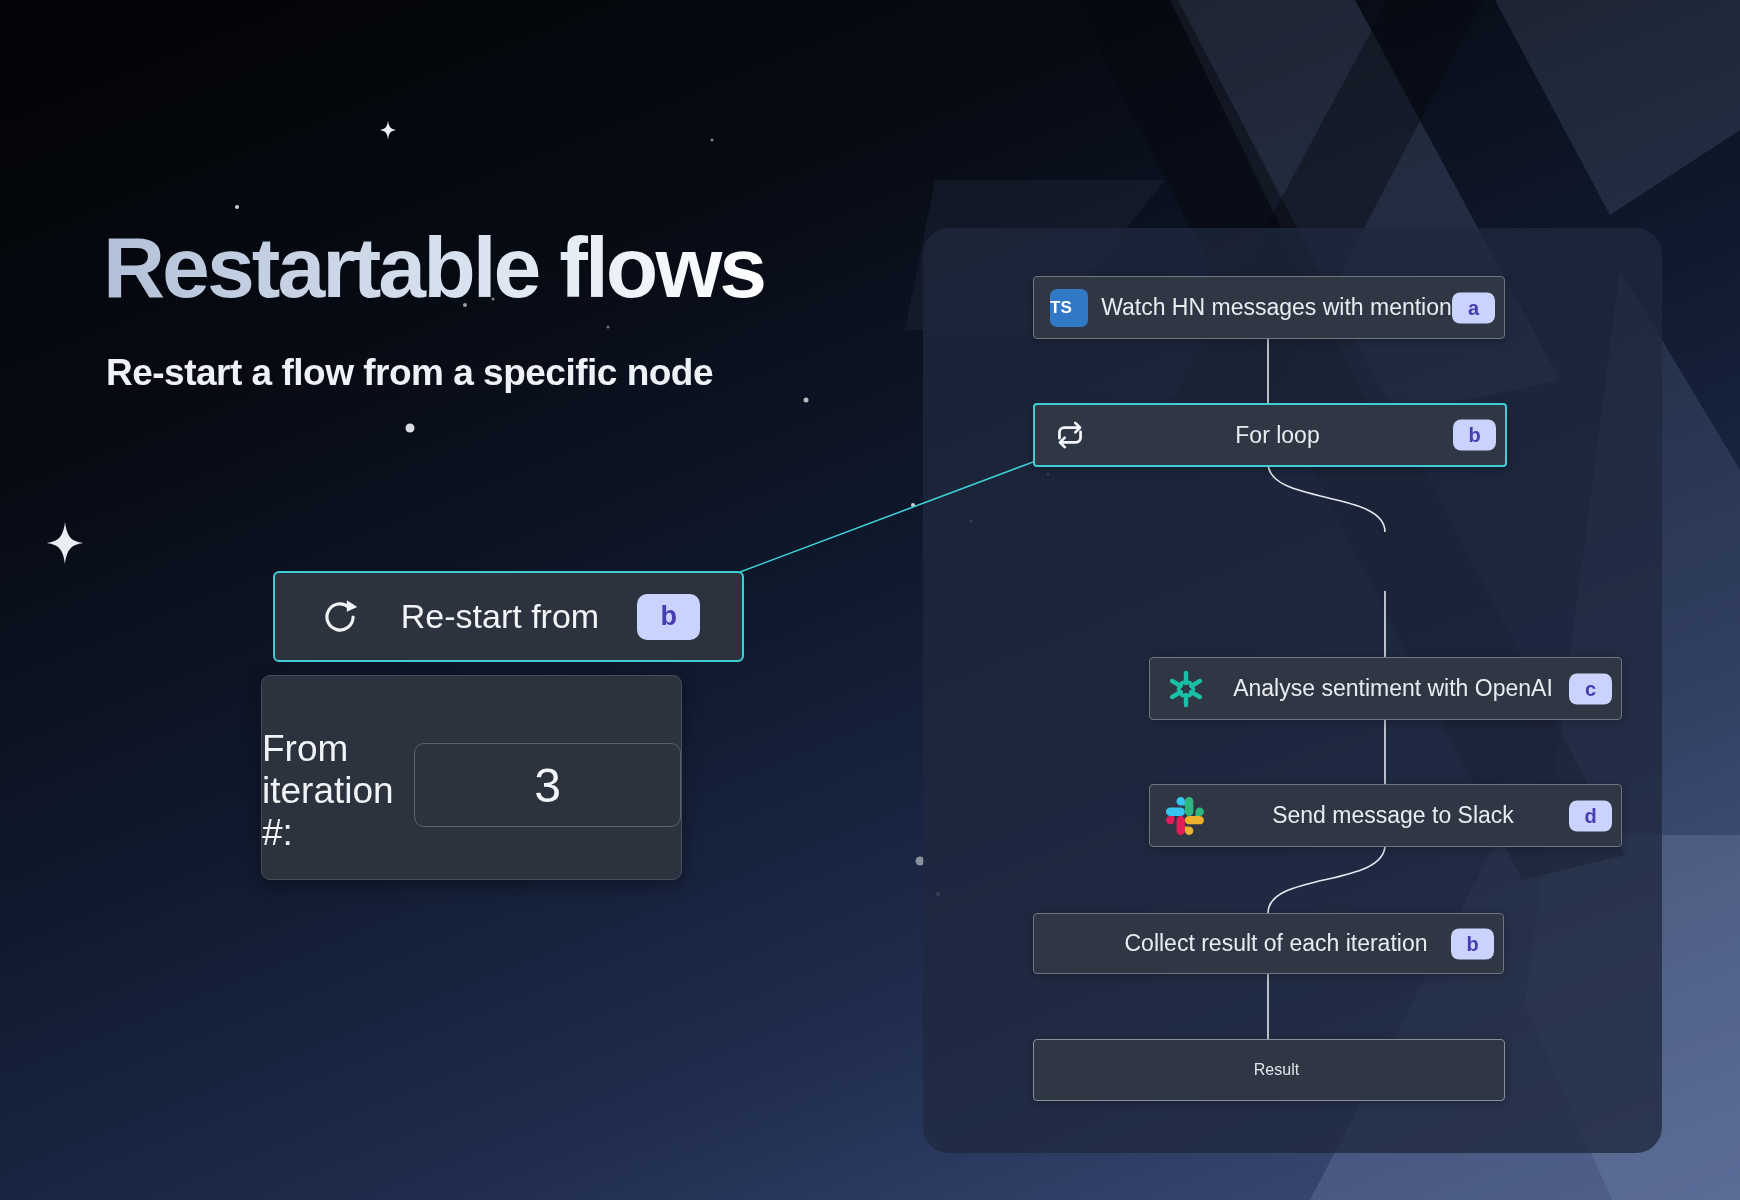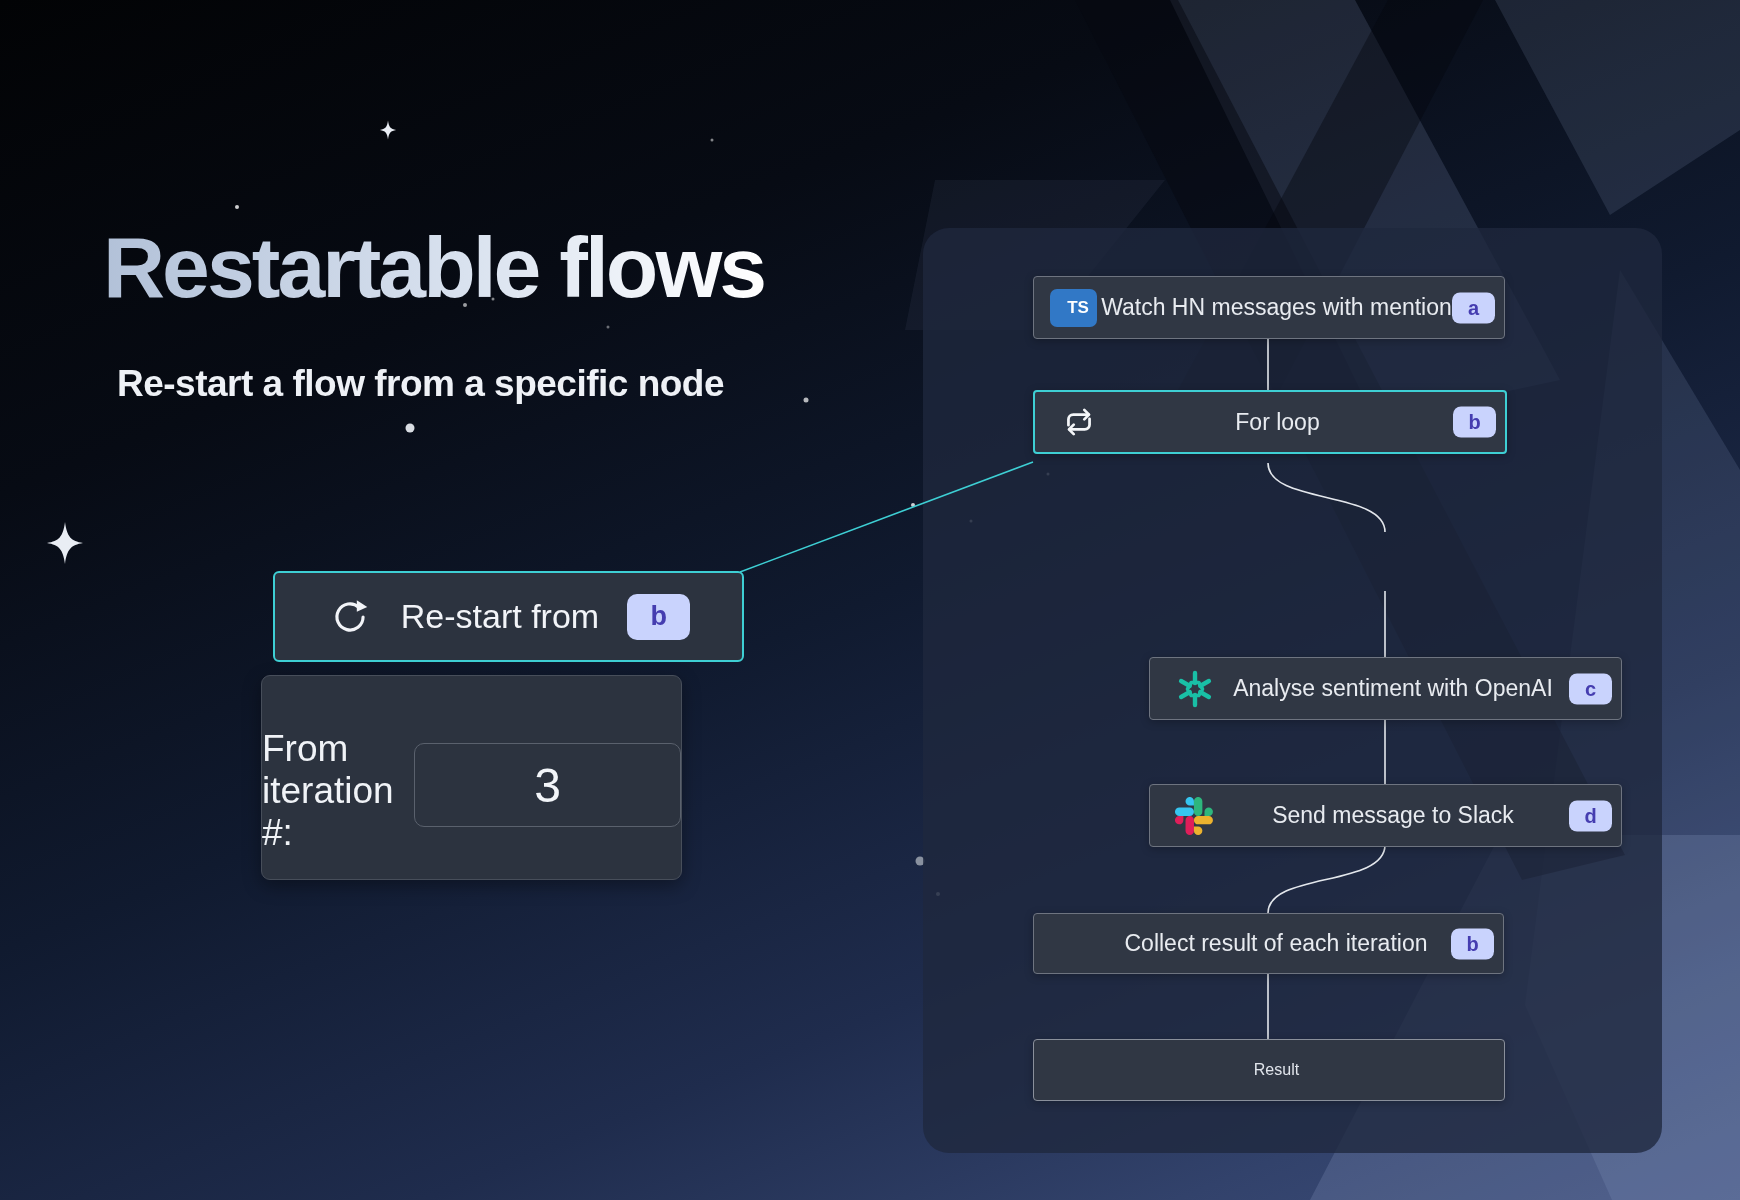--- a/index.html
+++ b/index.html
@@ -9,55 +9,55 @@
     background:linear-gradient(158deg,#020305 0%,#070b14 26%,#101a2f 50%,#1f2c4d 72%,#32426b 88%,#3e4e7b 100%);
   }
   svg.bglayer,svg.connectors{position:absolute;left:0;top:0;width:1740px;height:1200px;}
   .title{
     position:absolute;left:103px;top:224px;margin:0;line-height:1;
     font-size:86px;font-weight:700;letter-spacing:-3px;
     background:linear-gradient(90deg,#b2c1d8 0%,#d9e2ef 55%,#ffffff 100%);
     -webkit-background-clip:text;background-clip:text;color:transparent;
   }
   .subtitle{
-    position:absolute;left:105px;top:352px;margin:12px;line-height:1.1;
+    position:absolute;left:105px;top:352px;margin:1px;line-height:1.1;
     font-size:37px;font-weight:700;color:#eef1f6;letter-spacing:-0.5px;
   }
   .panel{
     position:absolute;left:923px;top:228px;width:739px;height:925px;
     border-radius:26px;background:rgba(31,40,61,0.78);
   }
   .node{
     position:absolute;display:flex;align-items:center;justify-content:center;
     background:#303744;border:1px solid #6e7480;border-radius:4px;
     color:#e8ebf0;font-size:23px;box-shadow:0 2px 8px rgba(0,0,0,0.25);
   }
   .node .nlabel{pointer-events:none;margin-left:15px;}
-  .node .icon{position:absolute;left:16px;top:50%;transform:translateY(-50%);display:flex;align-items:center;justify-content:center;padding-left:9px;}
+  .node .icon{position:absolute;left:16px;top:50%;transform:translateY(-50%);display:flex;align-items:center;justify-content:flex-start;}
   .badge{
     position:absolute;right:9px;top:50%;transform:translateY(-50%);
     width:43px;height:31px;border-radius:8px;background:#c9d3fd;color:#453db0;
     font-size:20px;font-weight:700;display:flex;align-items:center;justify-content:center;
   }
   .n0{left:1033px;top:276px;width:470px;height:61px;}
-  .n1{left:1033px;top:390px;width:470px;height:60px;border:2px solid #3ecfd4;}
+  .n1{left:1033px;top:403px;width:470px;height:60px;border:2px solid #3ecfd4;}
   .n2{left:1149px;top:532px;width:471px;height:59px;border-color:#8a909b;}
   .n3{left:1149px;top:657px;width:471px;height:61px;}
   .n4{left:1149px;top:784px;width:471px;height:61px;}
   .n5{left:1033px;top:913px;width:469px;height:59px;}
   .n6{left:1033px;top:1039px;width:470px;height:60px;font-size:16px;border-color:#8a909b;color:#e1e5ec;}
   .ts-box{
     width:38px;height:38px;border-radius:7px;background:#3178c6;
     display:flex;align-items:center;justify-content:center;
     color:#fff;font-size:17px;font-weight:800;letter-spacing:0;
   }
   .restart-box{
     position:absolute;left:273px;top:571px;width:467px;height:87px;
     background:#2c333f;border:2px solid #3ecfd4;border-radius:6px;
-    display:flex;align-items:center;justify-content:center;gap:28px;
+    display:flex;align-items:center;justify-content:center;gap:38px;
     color:#f2f4f8;font-size:34px;font-weight:500;cursor:pointer;
   }
   .badge-lg{
     width:63px;height:46px;border-radius:10px;background:#c9d3fd;color:#453db0;
     font-size:27px;font-weight:700;display:flex;align-items:center;justify-content:center;
   }
   .iteration-panel{
     position:absolute;left:261px;top:675px;width:419px;height:203px;
     background:#2c333f;border:1px solid #474e5a;border-radius:9px;
     box-shadow:0 6px 18px rgba(0,0,0,0.35);

